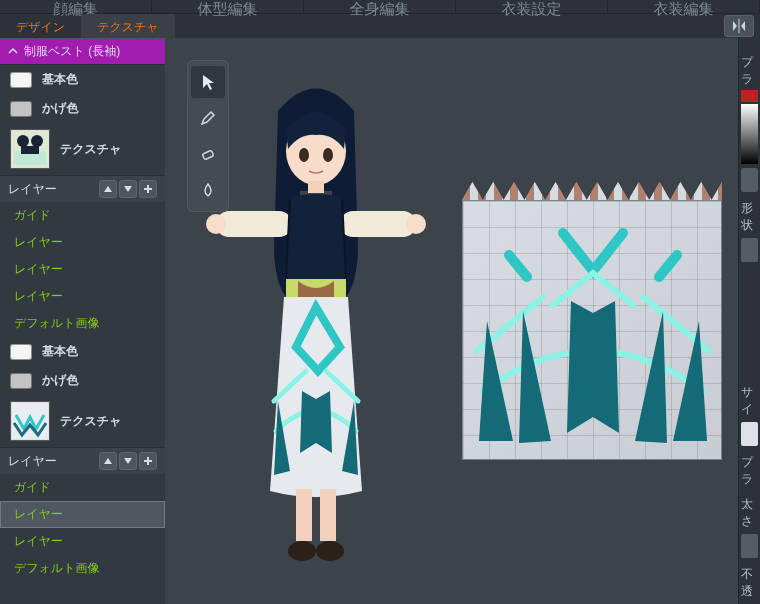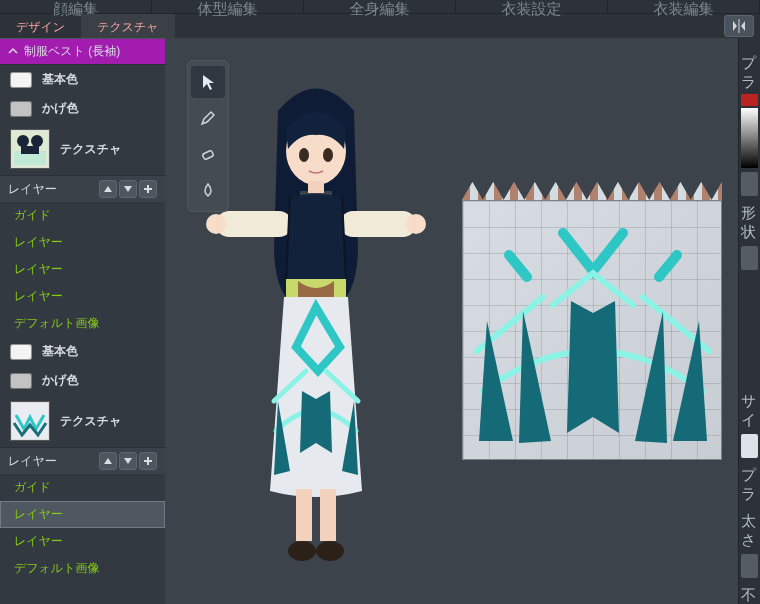--- a/index.html
+++ b/index.html
@@ -2,36 +2,36 @@
 <html><head>
 <meta charset="utf-8">
 <style>
   * { box-sizing: border-box; margin: 0; padding: 0; font-family: "Hiragino Kaku Gothic Pro", "Meiryo", sans-serif; }
   body { width: 760px; height: 604px; background: #3a4046; color: #d8dde2; font-size: 12px; overflow: hidden; position: relative; }
 
   
   .top-tabs1 { display: flex; height: 14px; background: #2c3238; border-bottom: 1px solid #20262b; font-size: 15px; }
   .top-tabs1 .cell { flex: 1; text-align: center; color: #7e8a92; border-right: 1px solid #20262b; padding-top: 0; }
   .top-tabs2 { display: flex; background: #2c3238; height: 24px; }
-  .top-tabs2 .tab { padding: 5px 16px 4px; color: #fca5a5; font-size: 12px; border-bottom: 2px solid transparent; cursor: pointer; }
+  .top-tabs2 .tab { padding: 5px 16px 4px; color: #f97316; font-size: 12px; border-bottom: 2px solid transparent; cursor: pointer; }
   .top-tabs2 .tab.hot { background: #3a4046; border-bottom: 2px solid #3a4046; }
   .top-right-btn { margin-left: auto; width: 30px; height: 22px; margin-top: 1px; margin-right: 6px; background: #4a535b; border: 1px solid #5a646d; border-radius: 3px; display: flex; align-items: center; justify-content: center; }
 
   
   .cols { display: flex; height: 566px; }
   .sidebar { width: 165px; background: #333940; overflow-y: auto; }
   .sidebar::-webkit-scrollbar { width: 12px; }
   .sidebar::-webkit-scrollbar-track { background: #2c3238; }
   .sidebar::-webkit-scrollbar-thumb { background: #545c63; border: 2px solid #2c3238; border-radius: 6px; }
 
   .viewport { flex: 1; background: #3d434a; position: relative; padding: 16px; display: flex; gap: 12px; }
   .rightpanel { width: 22px; background: #2c3238; border-left: 1px solid #1f252a; padding-top: 8px; }
   .rp-block { height: 24px; margin: 4px 2px; background: #555c63; border-radius: 2px; }
   .rp-swatch { height: 12px; margin: 2px; background: #b22; }
-  .rp-text { font-size: 15px; color: #b5bdc4; margin: 8px 2px 2px; writing-mode: horizontal-tb; }
+  .rp-text { font-size: 12px; color: #b5bdc4; margin: 8px 2px 2px; writing-mode: horizontal-tb; }
 
   
   .sec-head { display: flex; align-items: center; gap: 6px; padding: 4px 8px; background: #a21caf; border-top: 1px solid #4c545c; border-bottom: 1px solid #2a3036; cursor: pointer; }
   .sec-head .chev { width: 10px; display: inline-block; }
   .sec-head .chev svg { vertical-align: middle; }
 
   .prop-row { display: flex; align-items: center; gap: 10px; padding: 6px 10px; font-weight: bold; }
   .swatch { width: 22px; height: 16px; border-radius: 3px; box-shadow: inset 0 0 0 1px rgba(0,0,0,.4); }
   .sw-white { background: #f4f4f4; }
   .sw-gray  { background: #c3c3c3; }

